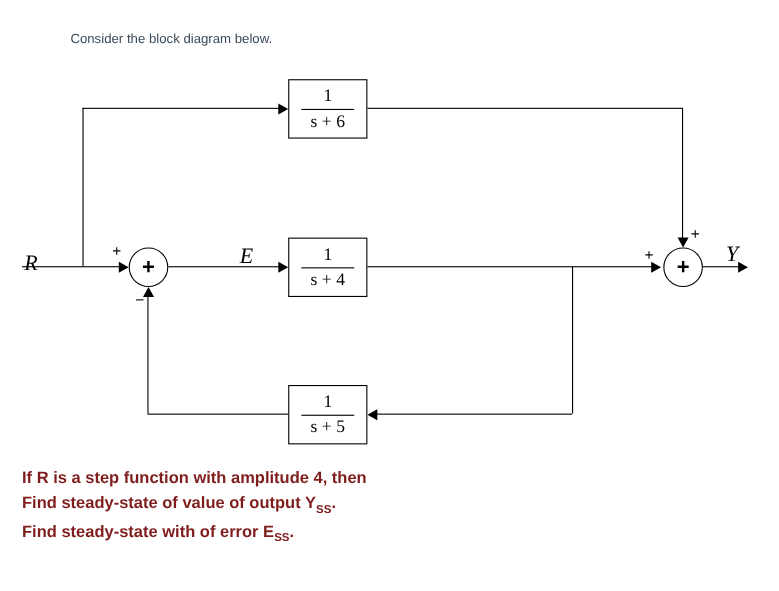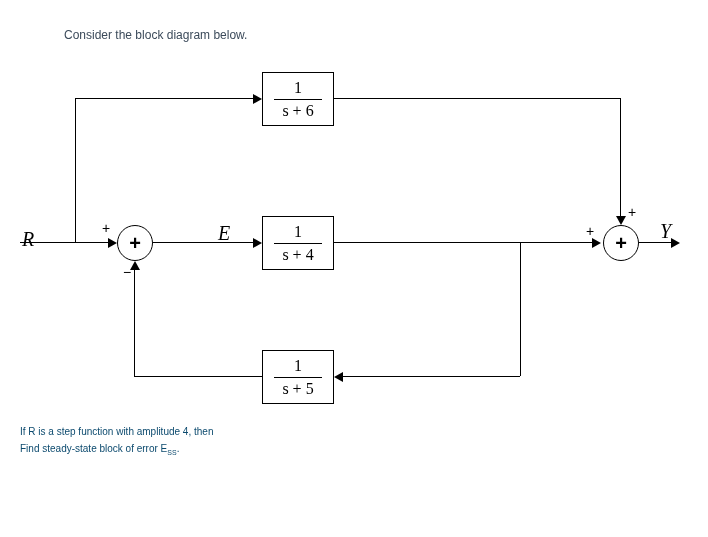--- a/index.html
+++ b/index.html
@@ -95,23 +95,24 @@
     font-style: italic;
     font-size: 20px;
     color: #000;
   }
   .sign {
     position: absolute;
     font-size: 14px;
     color: #000;
   }
   .footer p {
-    font-size: 10px;
+    font-size: 15px;
     margin: 6px 0;
-    color: #0c4a6e;
+    color: #7f1d1d;
+    font-weight: bold;
   }
   sub { font-size: 0.7em; }
 </style>
 </head>
 <body>
 
 <p class="intro">Consider the block diagram below.</p>
 
 <div class="diagram">
 
@@ -174,15 +175,18 @@
 
   <div class="line hline" style="left:619px; top:192px; width:34px;"></div>
   <div class="arrow-right" style="left:651px; top:187.5px;"></div>
   <div class="sig" style="left:640px; top:170px;">Y</div>
 
 </div>
 
 <div class="footer">
   <p>If R is a step function with amplitude 4, then</p>
   <p>
-    <span>Find steady-state block of error E</span><sub>SS</sub><span>.</span>
+    <span>Find steady-state of value of output Y</span><sub>SS</sub><span>.</span>
+  </p>
+  <p>
+    <span>Find steady-state with of error E</span><sub>SS</sub><span>.</span>
   </p>
 </div>
 
 </body></html>

